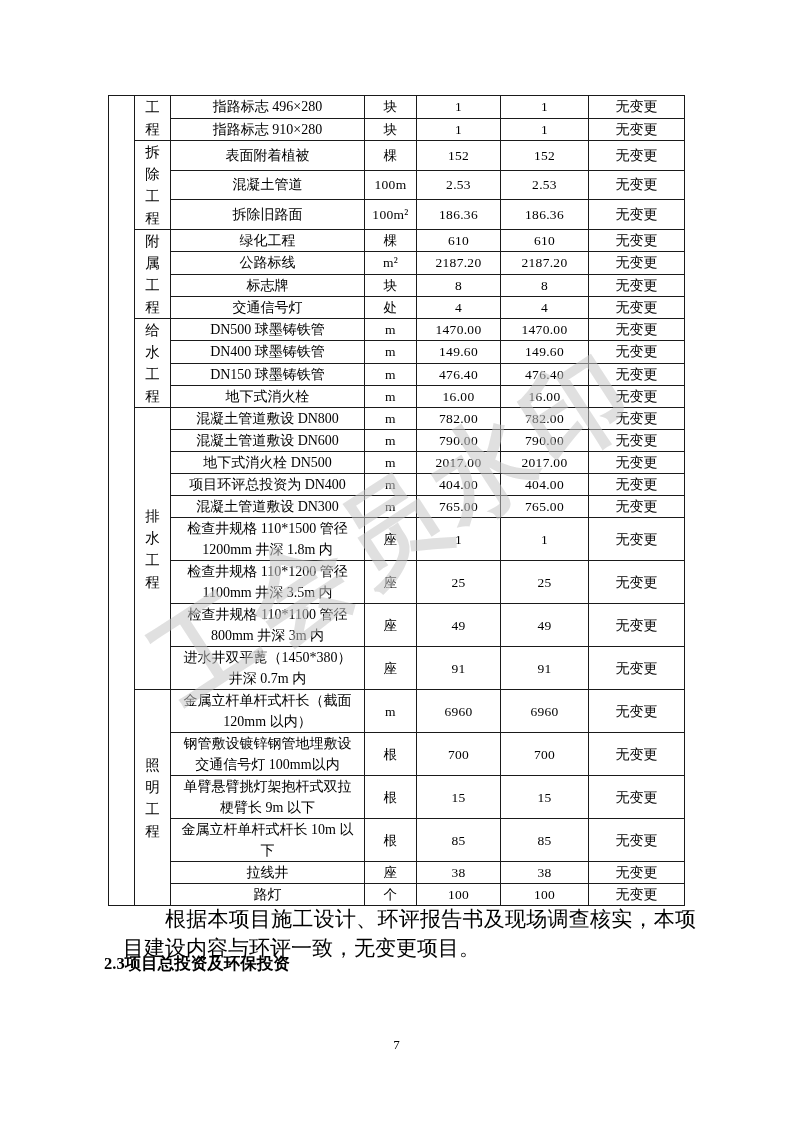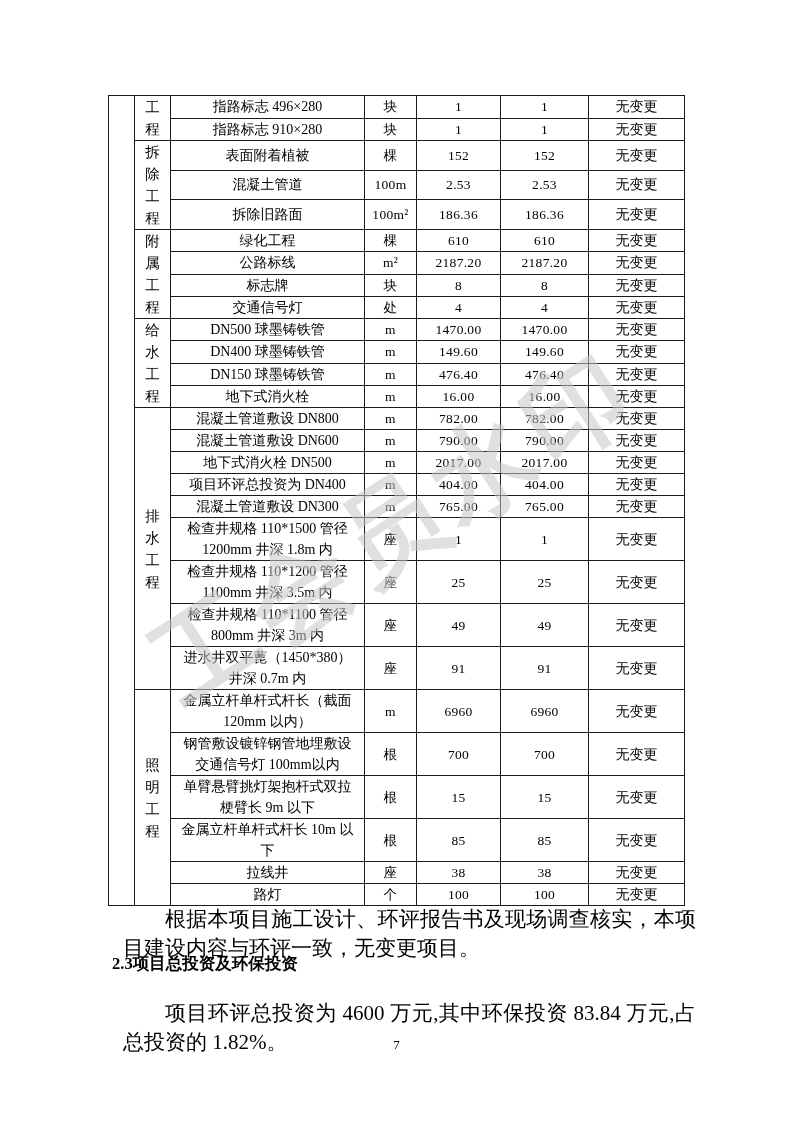--- a/index.html
+++ b/index.html
@@ -60,21 +60,21 @@
     margin: 11px;
     font-size: 21px;
     line-height: 29px;
     text-align: justify;
     text-indent: 2em;
     z-index: 2;
   }
   .para-conclusion { top: 894px; }
   .section-heading {
     position: absolute;
-    left: 112px;
+    left: 104px;
     top: 953px;
     margin: 0;
     font-size: 16.5px;
     font-weight: bold;
     z-index: 2;
   }
   .para-investment { top: 988px; }
   .pagenum {
     position: absolute;
     top: 1037px;
@@ -330,17 +330,16 @@
           <td class="cell-num">100</td>
           <td class="cell-status">无变更</td>
         </tr>
       </tbody>
   </table>
 
   <p class="para para-conclusion">根据本项目施工设计、环评报告书及现场调查核实，本项目建设内容与环评一致，无变更项目。</p>
 
   <h2 class="section-heading">2.3项目总投资及环保投资</h2>
 
-  <p class="para para-investment">项目环评总投资为 4600 万元,其中环保投资 83.84 万元,占总投资的 1.82%。</p>
 
   <div class="pagenum">7</div>
 
 </div>
 
 </body></html>

